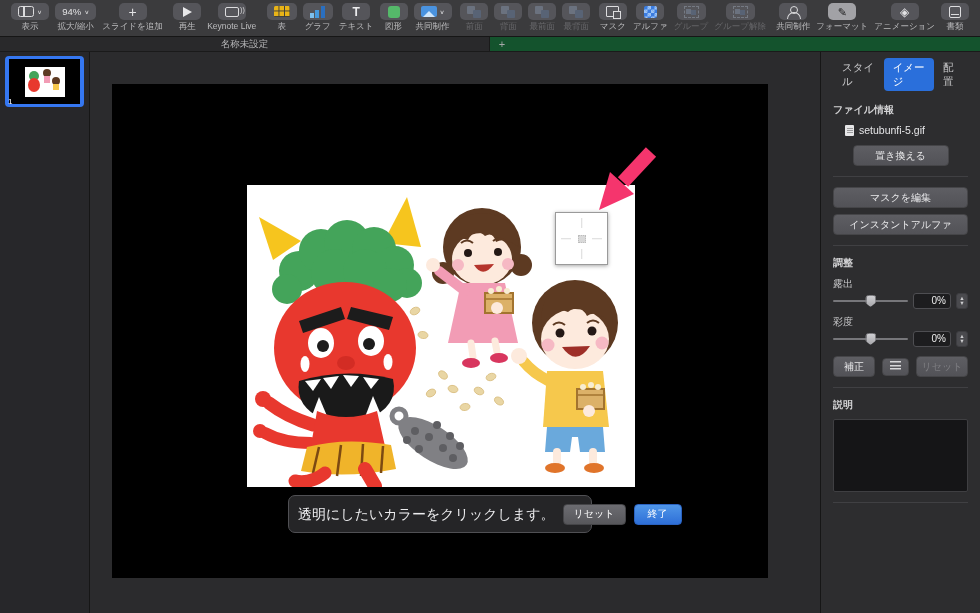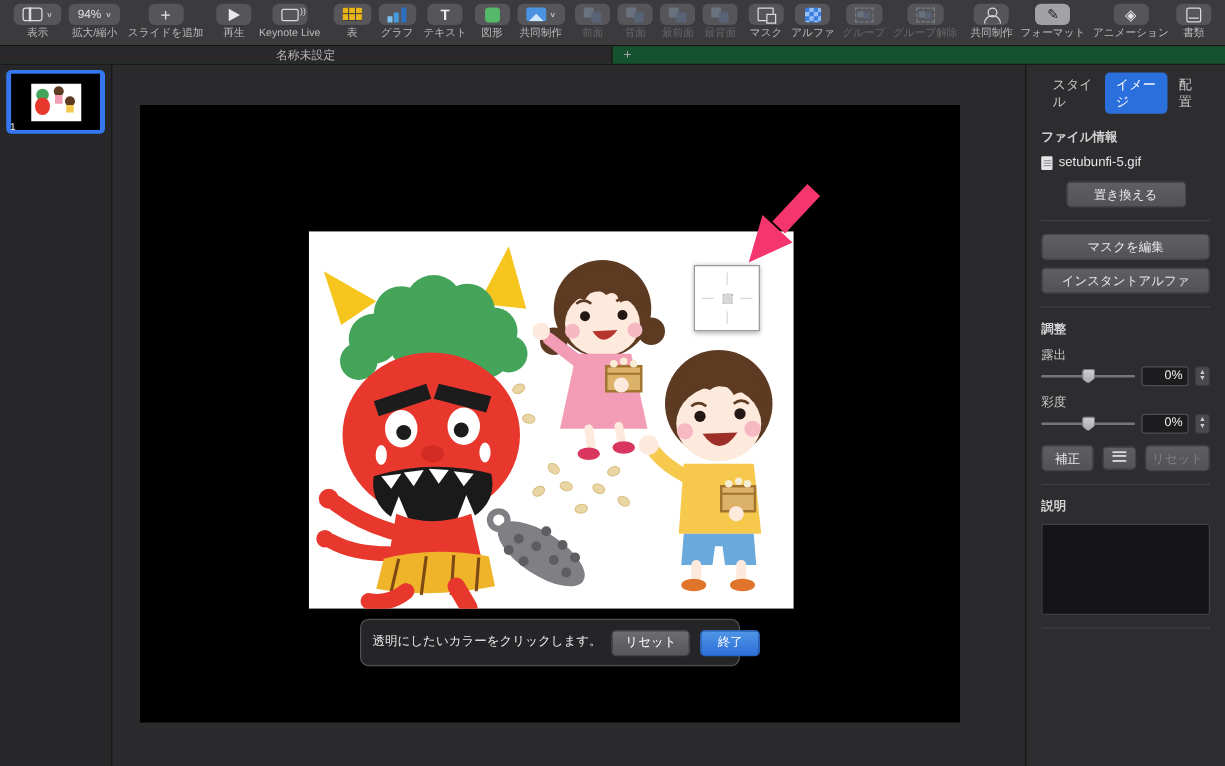--- a/index.html
+++ b/index.html
@@ -85,33 +85,33 @@
   .ab-l { top:50%; left:5px; height:1.5px; width:10px; transform:translateY(-50%); }
   .ab-r { top:50%; right:5px; height:1.5px; width:10px; transform:translateY(-50%); }
   .ab-c { left:50%; top:50%; width:8px; height:8px; transform:translate(-50%,-50%);
     background:transparent; border:1px dotted #bdbdbd; }
 
   .alphaarrow { position:absolute; left:473px; top:62px; width:72px; height:72px; pointer-events:none; }
 
   .hud { position:absolute; left:50%; transform:translateX(-50%); top:411px; width:304px; height:38px;
     background:#252527; border:1px solid #505054; border-radius:7px; box-shadow:0 3px 10px rgba(0,0,0,.55);
     display:flex; align-items:center; padding:0 9px; gap:8px; }
-  .hudtext { flex:1; font-size:10px; line-height:12px; color:#ececee; white-space:nowrap; }
+  .hudtext { flex:1; font-size:14px; line-height:12px; color:#ececee; white-space:nowrap; }
   .hudbtn { font-size:10px; color:#fff; border-radius:4px; padding:2.5px 10px; white-space:nowrap; cursor:default; }
   .hudreset { background:linear-gradient(#6c6c71,#57575b); border:1px solid #454548; }
   .huddone { background:linear-gradient(#4f96e8,#2e6fd8); border:1px solid #2a62c0; padding:2.5px 13px; }
 
   
   .inspector { width:160px; background:#2d2d2f; border-left:1px solid #161616; padding:6px 12px 0 12px;
     color:#d6d6d8; font-size:10.5px; }
   .itabs { display:flex; justify-content:space-between; align-items:center; margin-bottom:12px; }
   .itab { padding:2.5px 9px; border-radius:4px; color:#c9c9cb; cursor:default; }
   .itab.active { background:#2a6fdb; color:#fff; }
   .sechead { font-weight:bold; font-size:10px; color:#d2d2d4; margin-bottom:7px; }
-  .filerow { display:flex; align-items:center; gap:5px; margin-bottom:9px; }
+  .filerow { display:flex; align-items:center; gap:5px; margin-bottom:9px;margin-left:12px; }
   .fileicon { width:9px; height:11px; background:#e6e6e8; border-radius:1px; position:relative; }
   .fileicon::after { content:""; position:absolute; left:1.5px; top:3px; width:6px; height:1px;
     background:#9a9a9c; box-shadow:0 2px 0 #9a9a9c, 0 4px 0 #9a9a9c; }
   .filename { font-size:10.5px; color:#e6e6e8; }
   .pbtn { display:block; background:linear-gradient(#5e5e63,#525257); border:1px solid #454548;
     border-radius:4px; color:#e8e8ea; font-size:10px; text-align:center; padding:2.5px 0; cursor:default; }
   .replace { width:96px; margin:1px auto; }
   .fullw { width:100%; margin-bottom:6px; }
   .divider { height:1px; background:#404043; margin:10px 0; }
   .adjlabel { font-size:10px; color:#c9c9cb; margin:6px 0 2px 0; }

